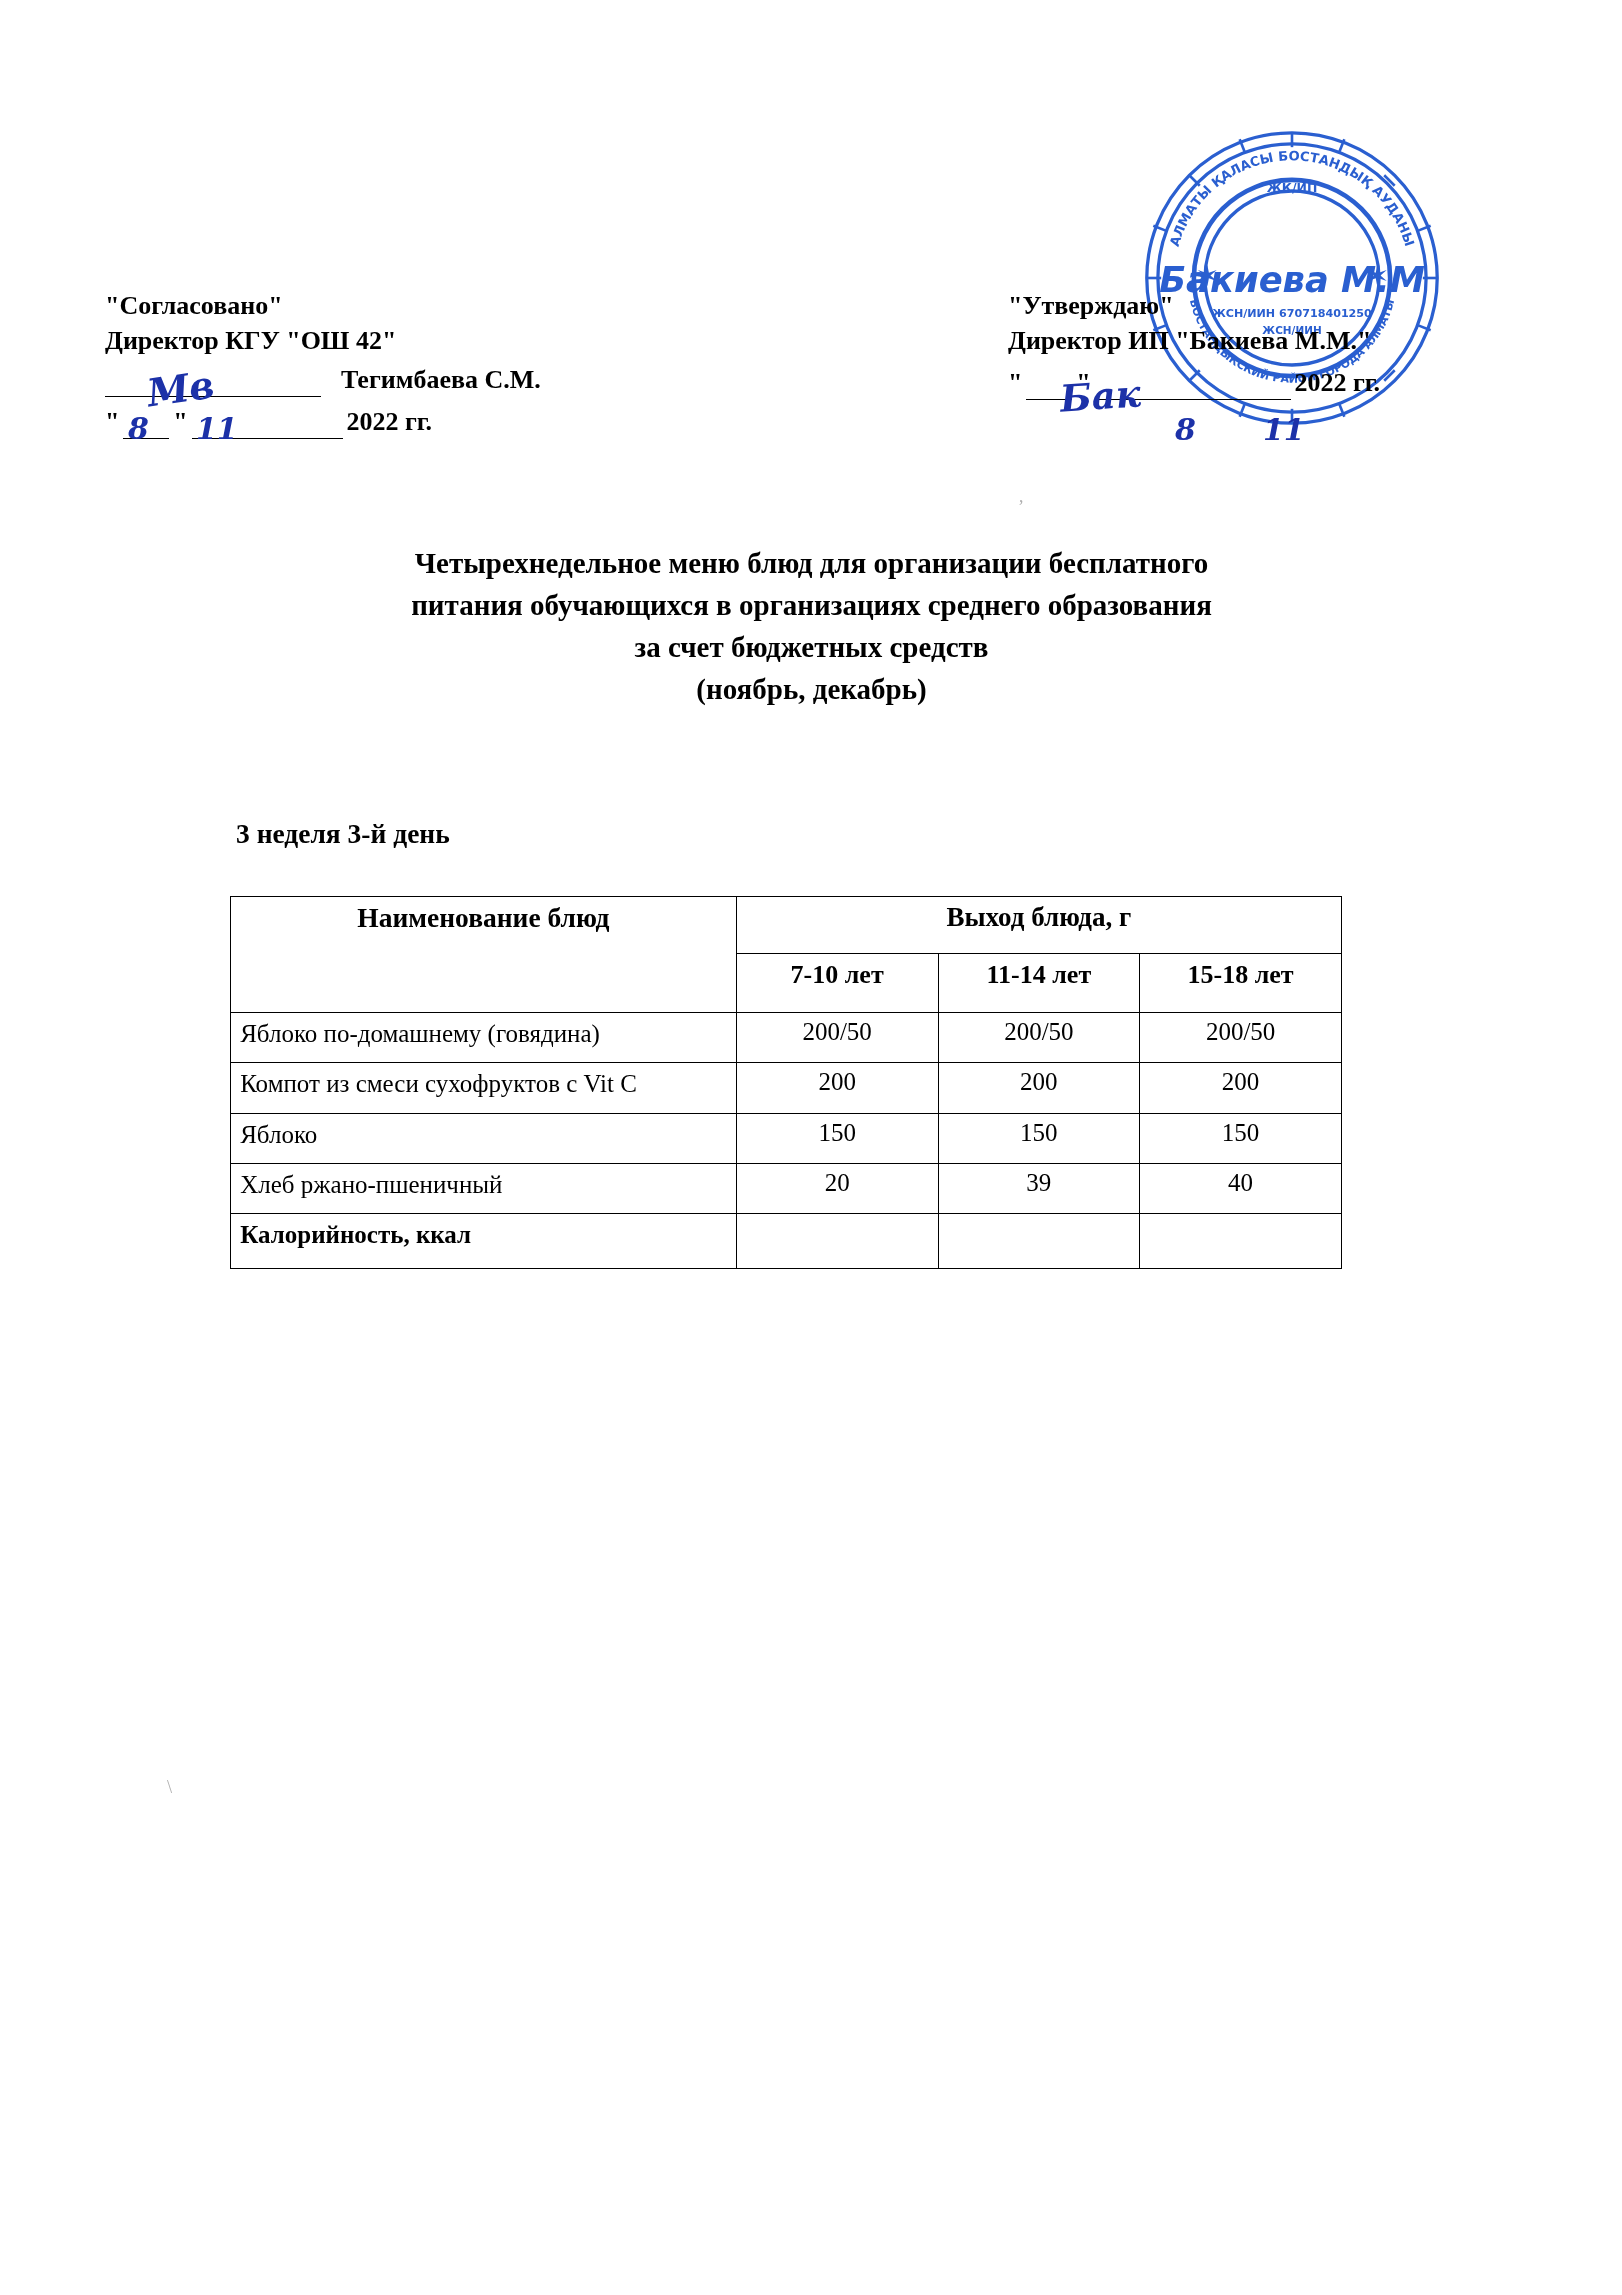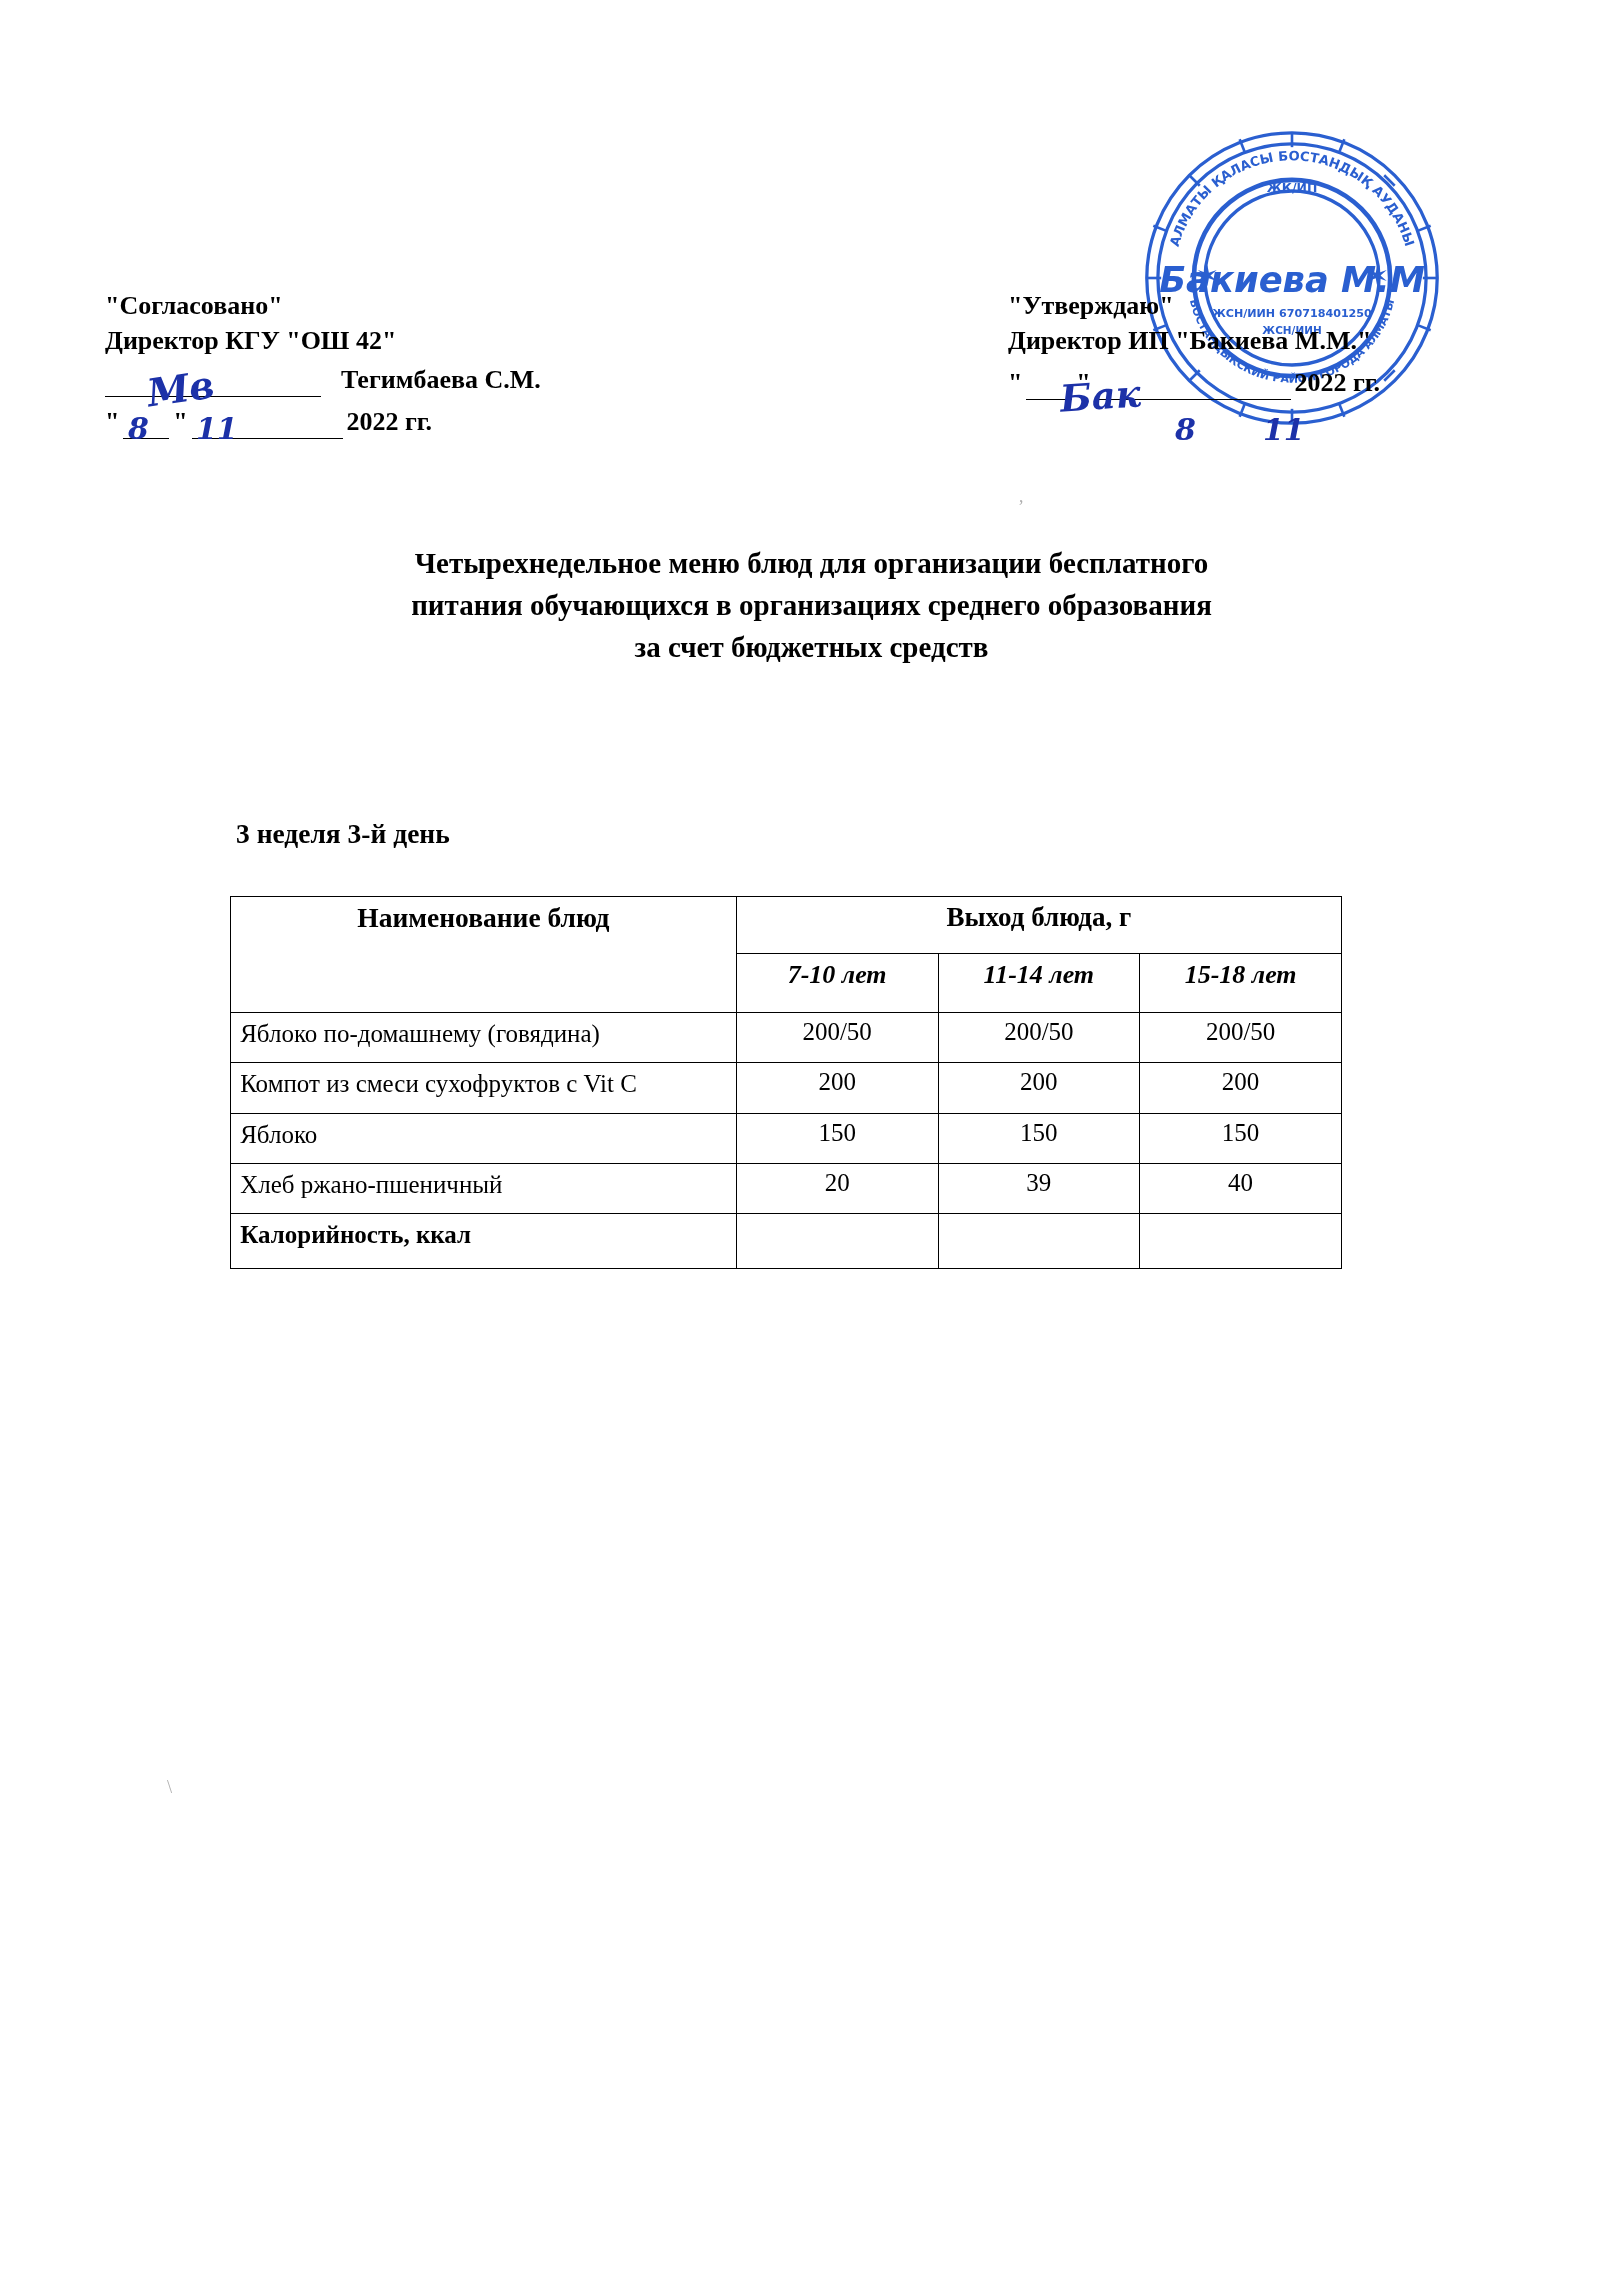--- a/index.html
+++ b/index.html
@@ -151,21 +151,20 @@
     font-weight: bold;
     font-size: 27px;
     height: 46px;
   }
   th.age {
     text-align: center;
     font-weight: bold;
     font-size: 26px;
     width: 196px;
     height: 47px;
-    font-style: italic;
   }
   td.dish {
     text-align: left;
     font-weight: normal;
     line-height: 1.25;
     height: 39px;
   }
   td.val {
     text-align: center;
     font-weight: normal;
@@ -273,20 +272,21 @@
   <div class="hand hand-month-left">11</div>
 
   <div class="hand hand-sig-right">Бак</div>
   <div class="hand hand-day-right">8</div>
   <div class="hand hand-month-right">11</div>
 
   <div class="doc-title">
     <div>Четырехнедельное меню блюд для организации бесплатного</div>
     <div>питания обучающихся в организациях среднего образования</div>
     <div>за счет бюджетных средств</div>
+    <div class="sub">(ноябрь, декабрь)</div>
   </div>
 
   <div class="week-day">3 неделя 3-й день</div>
 
   <div class="menu-table-wrap">
     <table class="menu">
       <thead>
         <tr>
           <th class="name-col" rowspan="2">Наименование блюд</th>
           <th class="out-head" colspan="3">Выход блюда, г</th>

